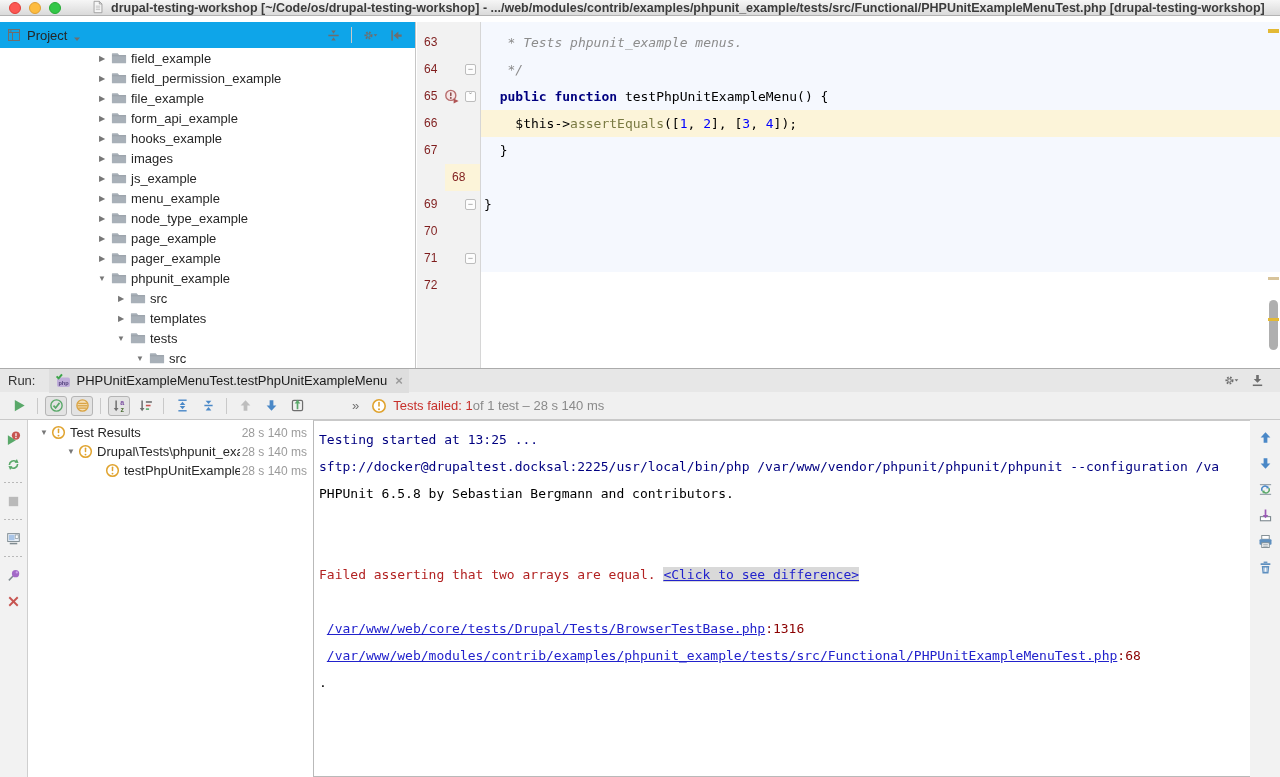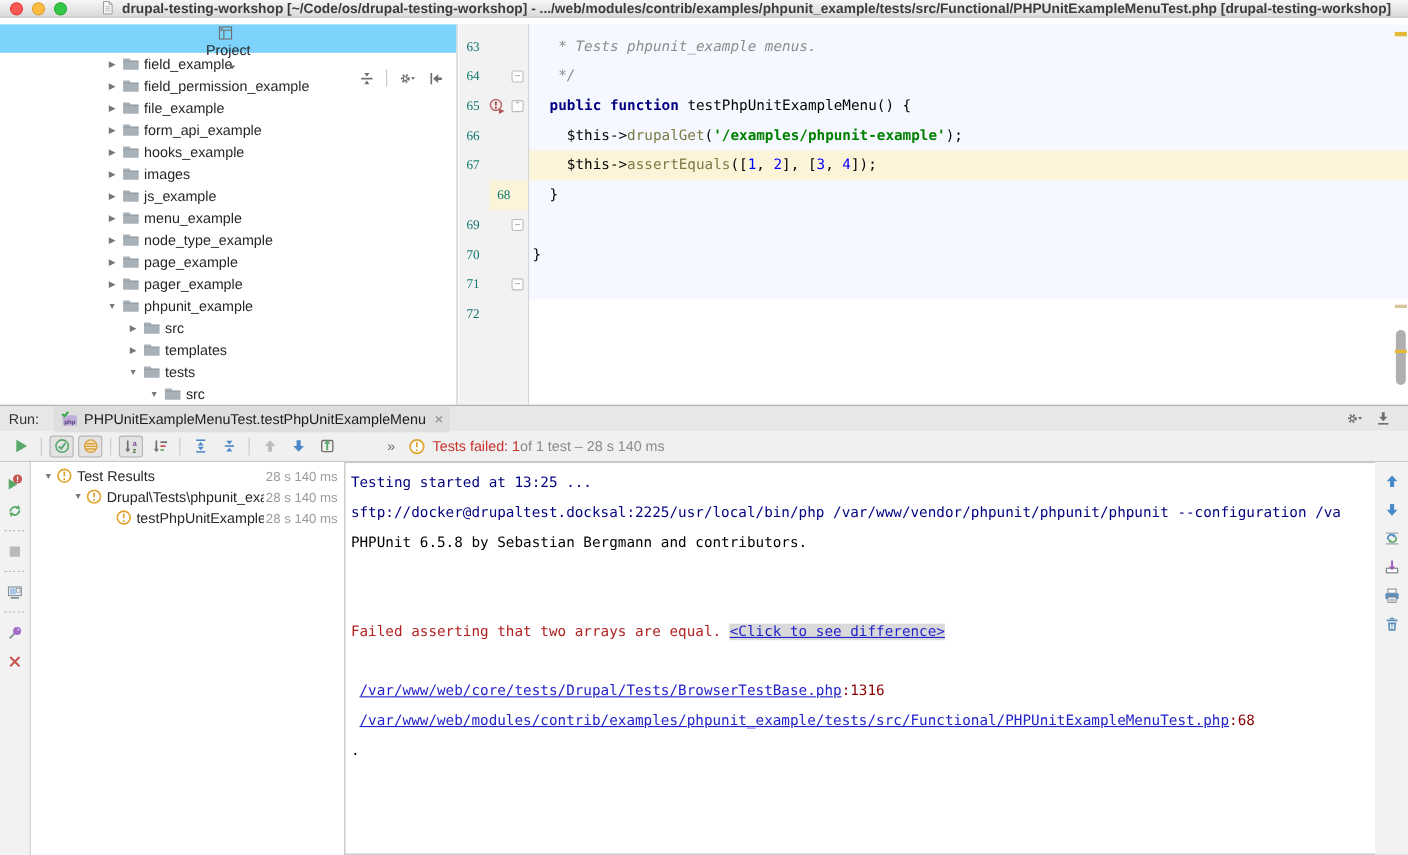--- a/index.html
+++ b/index.html
@@ -15,40 +15,40 @@
   .light.r { background:#fc5753; border:1px solid #df3e38; }
   .light.y { background:#fdbc40; border:1px solid #de9f34; }
   .light.g { background:#33c748; border:1px solid #27aa35; }
   #title-doc-icon { width:14px; height:16px; margin-left:30px; }
   #window-title { margin-left:6px; font-size:12.5px; color:#3c3c3c; white-space:nowrap;
     overflow:hidden; font-weight:bold; }
 
   
   #project-panel { position:absolute; left:0; top:22px; width:416px; height:346px;
     background:#fff; border-right:1px solid #c6c6c6; overflow:hidden; }
-  #project-header { height:26px; background:#7dd3fc; display:flex; align-items:center; padding:0 6px;flex-direction:column; }
+  #project-header { height:26px; background:#0ea5e9; display:flex; align-items:center; padding:0 6px; }
   #project-header .ph-icon { width:16px; height:16px; margin-right:5px; }
   #project-title { color:#262626; }
   #project-caret { width:8px; height:8px; margin-left:6px; }
   #project-header-actions { margin-left:auto; display:flex; align-items:center; }
   #project-tree { position:absolute; top:26px; left:0; right:0; bottom:0; }
   .ptree-row { height:20px; display:flex; align-items:center; white-space:nowrap; cursor:default; }
   .ptree-arrow { width:14px; font-size:8px; color:#777; text-align:center; flex:none; }
   .ptree-folder { width:16px; height:16px; margin:0 4px 0 2px; flex:none; }
   .ptree-label { color:#262626; }
 
   
   #editor { position:absolute; left:417px; top:22px; width:863px; height:346px; background:#fff; }
   #editor-bg-blue { position:absolute; left:64px; top:0; right:0; height:250px; background:#f5f8fe; }
   #gutter { position:absolute; left:0; top:0; width:64px; height:100%; background:#f2f2f2;
     border-right:1px solid #d6d6d6; padding-top:7px; }
   .gut-row { height:27px; position:relative; }
   .gut-row.hl { background:#fcf4d9;margin-left:28px; }
   .gut-num { position:absolute; left:7px; top:0; width:22px; text-align:left;
-    font-family:Liberation Serif, serif; font-size:12px; color:#0f766e; line-height:27px; }
+    font-family:Liberation Sans, sans-serif; font-size:12px; color:#7f1d1d; line-height:27px; }
   .gut-icon { position:absolute; left:27px; top:6px; width:16px; height:16px; }
   .fold { position:absolute; left:48px; top:8px; width:11px; height:11px; background:#fdfdfd;
     border:1px solid #bdbdbd; border-radius:2px; color:#8e8e8e; font-size:9px; line-height:9px;
     text-align:center; }
   #code-area { position:absolute; left:64px; top:0; right:0; height:100%; padding-top:7px; }
   .code-row { height:27px; line-height:27px; white-space:pre;
     font-family:"DejaVu Sans Mono", monospace; font-size:13px; padding-left:3px; }
   .code-row.hl { background:#fcf4d9; }
   .tk-comment { color:#8c8c8c; font-style:italic; }
   .tk-keyword { color:#000080; font-weight:bold; }
@@ -346,21 +346,20 @@
         <span class="fold">−</span>
       </div>
       <div class="gut-row">
         <span class="gut-num">72</span>
       </div>
     </div>
   <div id="code-area">
       <div class="code-row"><span class="tk-comment">   * Tests phpunit_example menus.</span></div>
       <div class="code-row"><span class="tk-comment">   */</span></div>
       <div class="code-row"><span class="tk-plain">  </span><span class="tk-keyword">public function</span><span class="tk-plain"> testPhpUnitExampleMenu() {</span></div>
-      <div class="code-row"><span class="tk-plain">    $this-&gt;</span><span class="tk-method">drupalGet</span><span class="tk-plain">(</span><span class="tk-string">'/examples/phpunit-example'</span><span class="tk-plain">);</span></div>
       <div class="code-row hl"><span class="tk-plain">    $this-&gt;</span><span class="tk-method">assertEquals</span><span class="tk-plain">([</span><span class="tk-number">1</span><span class="tk-plain">, </span><span class="tk-number">2</span><span class="tk-plain">], [</span><span class="tk-number">3</span><span class="tk-plain">, </span><span class="tk-number">4</span><span class="tk-plain">]);</span></div>
       <div class="code-row"><span class="tk-plain">  }</span></div>
       <div class="code-row"></div>
       <div class="code-row"><span class="tk-plain">}</span></div>
       <div class="code-row"></div>
     </div>
   <div id="editor-scrollbar">
     <div class="stripe" style="top:7px;background:#e3b935;"></div>
     <div class="stripe" style="top:255px;background:#d8c49b;height:3px;"></div>
     <div id="scroll-thumb"></div>

